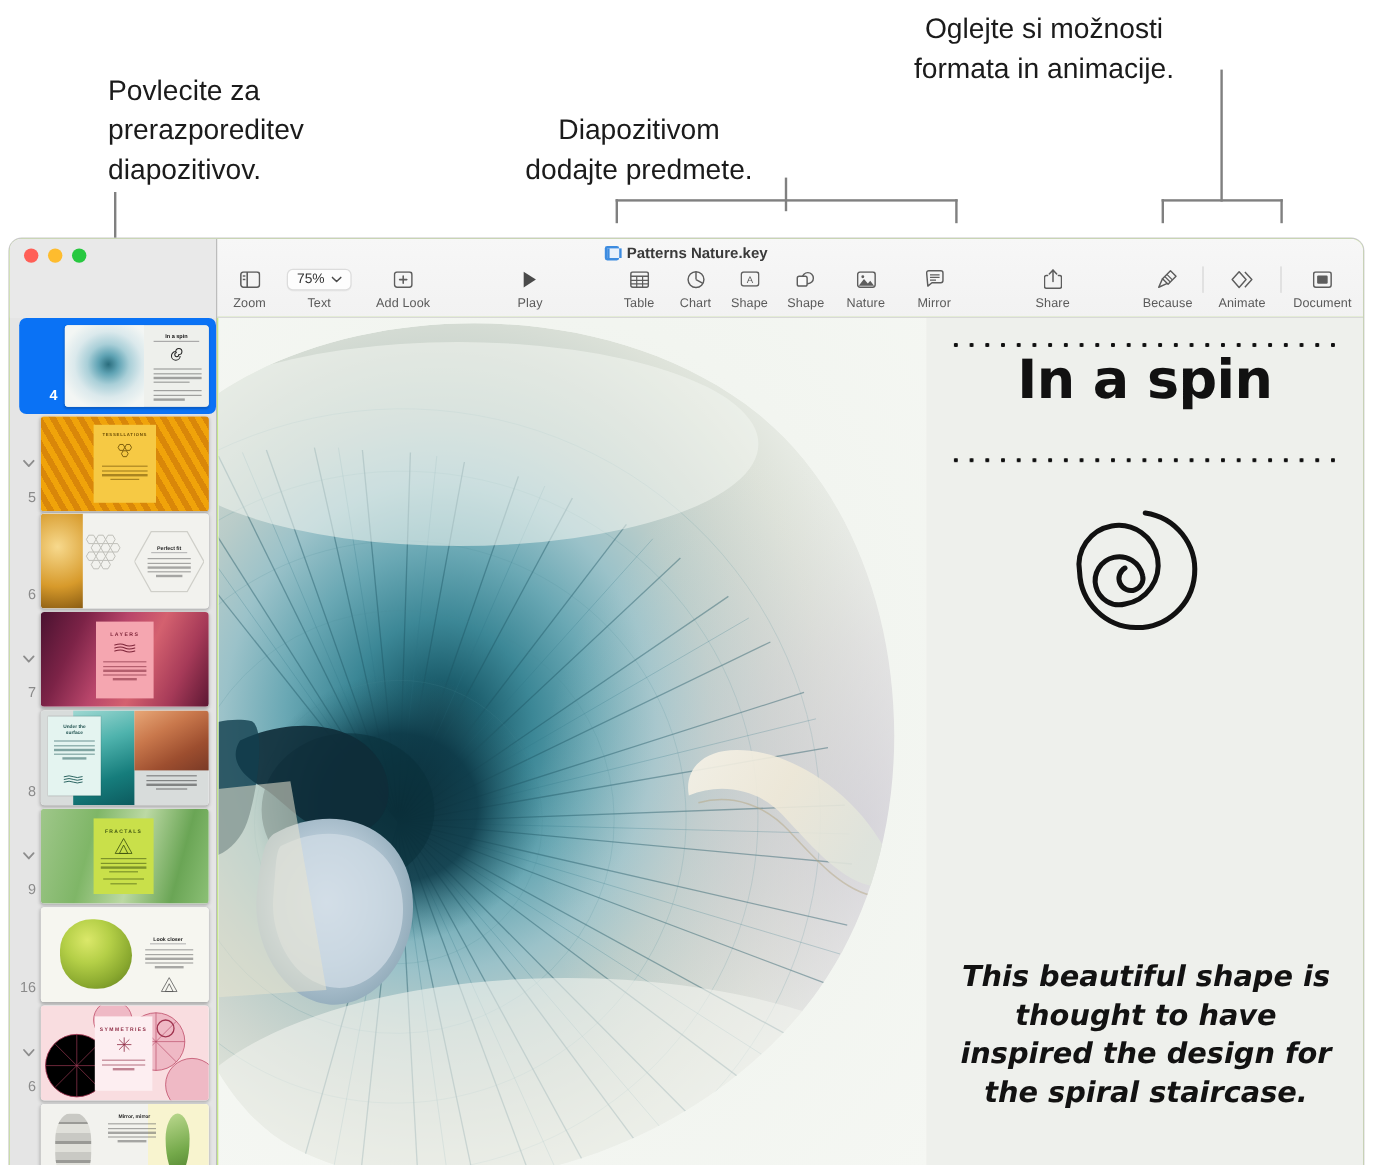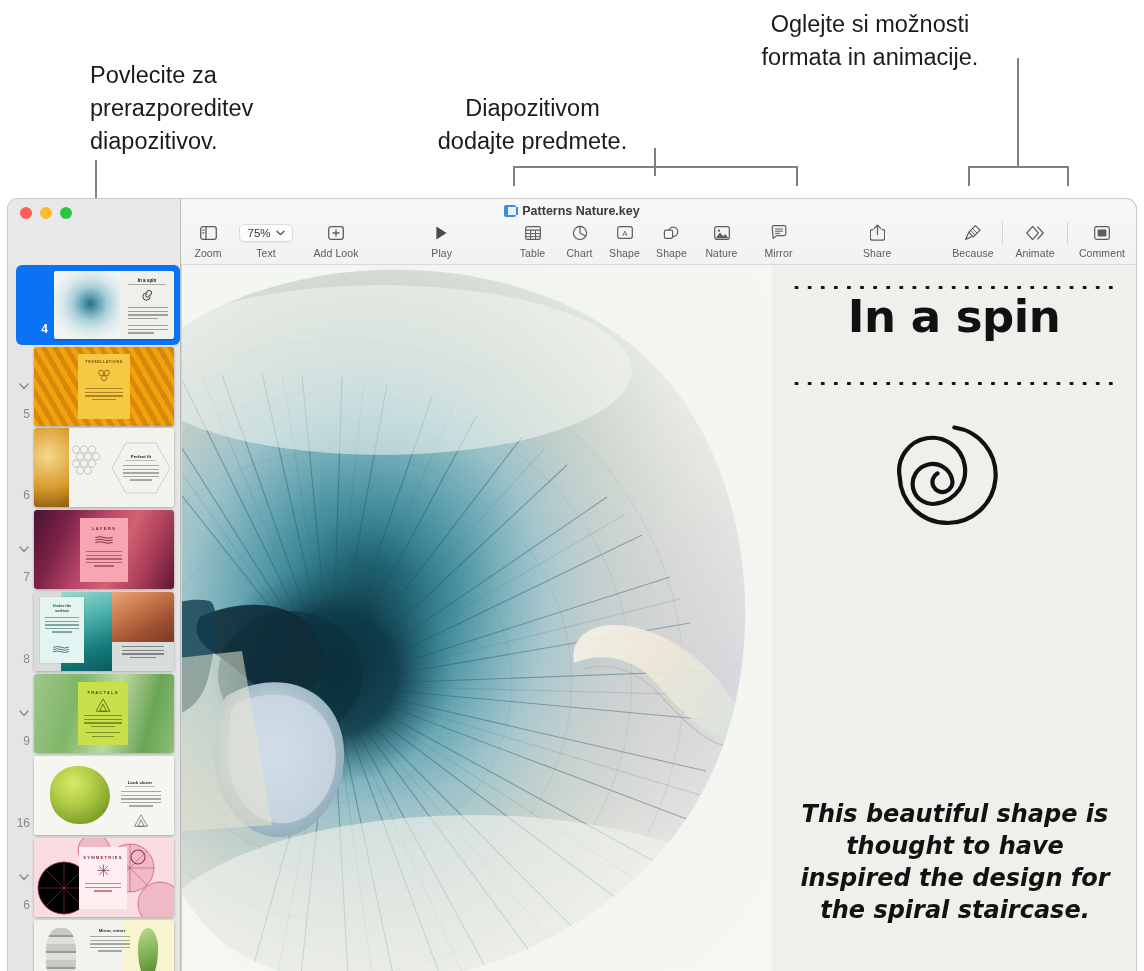--- a/index.html
+++ b/index.html
@@ -389,21 +389,21 @@
 
         <div class="tb-sep"></div>
 
         <div class="tb-item" style="width:68px">
           <span class="ico">
             <svg width="16" height="14" viewBox="0 0 16 14">
                 <rect x="0.7" y="0.7" width="14.6" height="12.6" rx="1.8" fill="none" stroke="#5d5d5d" stroke-width="1.2"></rect>
                 <rect x="3.6" y="3.6" width="8.8" height="6.8" rx="1" fill="#5d5d5d"></rect>
               </svg>
           </span>
-          <span class="lbl">Comment</span>
+          <span class="lbl">Document</span>
         </div>
 
       </div>
     </div>
 
     <div id="sidebar">
 
       <div class="slide-row" style="top:0px;">
         <div class="thumb-wrap sel-box" style="top:0px; height:80px;">
           <div class="sel-inner">

